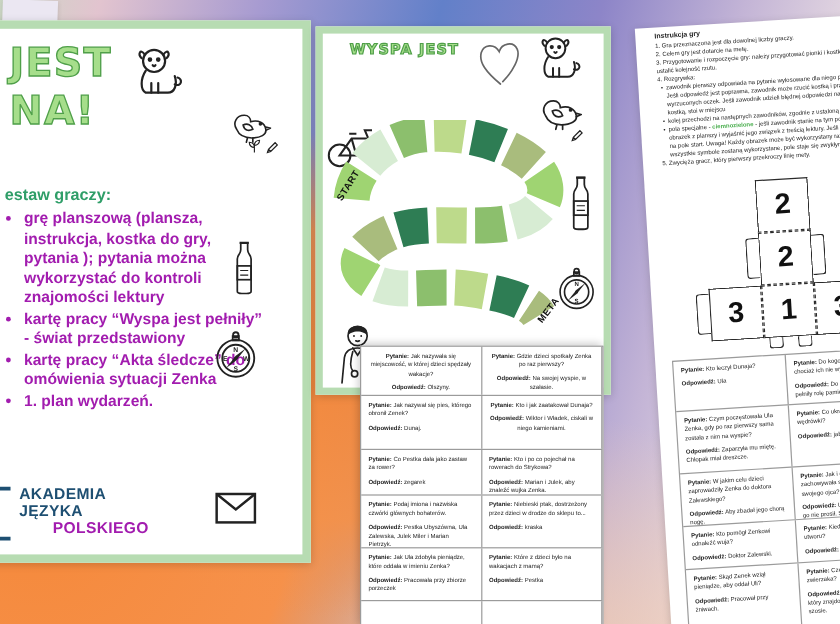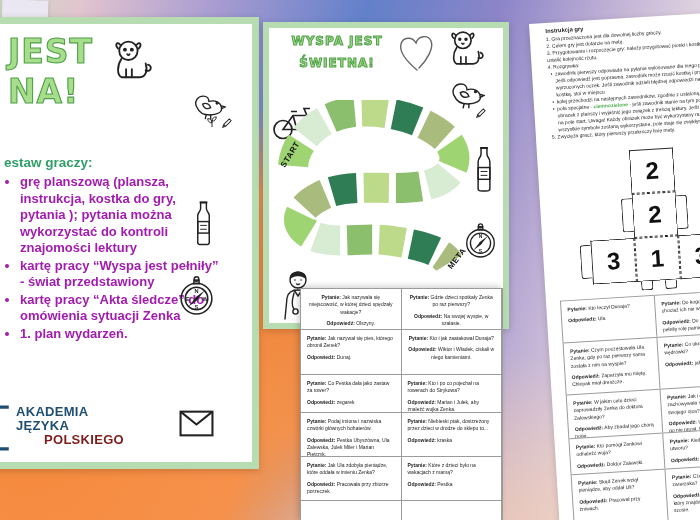--- a/index.html
+++ b/index.html
@@ -27,21 +27,21 @@
   #lc-title1{left:15px;top:8px;font-size:33px;}
   #lc-title2{left:15px;top:48px;font-size:33px;}
   #bp-title{left:6px;top:2px;width:124px;text-align:center;font-size:12px;line-height:22px;-webkit-text-stroke:1px #4f9f49;}
   
   .lc-sub{left:12px;top:77px;font-size:12.5px;font-weight:bold;color:#2d2d2d;line-height:16px;white-space:nowrap;}
   .lc-green{left:11px;top:131px;font-size:13.5px;font-weight:bold;color:#2f9e68;}
   #lc-bullets{left:13px;top:150px;width:200px;margin:0;padding-left:14px;
     font-size:13px;font-weight:bold;color:#a21caf;line-height:16.5px;}
   #lc-bullets li{margin-bottom:1px;}
   .logo-txt{left:23px;top:381px;font-size:13px;font-weight:bold;line-height:14px;color:#1e4f72;letter-spacing:.3px;}
-  .logo-orange{color:#7f1d1d;padding-left:28px;}
+  .logo-orange{color:#a21caf;padding-left:28px;}
   
   .rot-label{font-size:8px;font-weight:bold;color:#111;letter-spacing:.5px;}
   
   .qrow{display:flex;border-bottom:1px solid #9b9b9b;box-sizing:border-box;}
   .qc{flex:1;border-right:1px solid #9b9b9b;box-sizing:border-box;
     padding:5px 6px;font-size:5px;line-height:1.45;color:#1d1d1d;overflow:hidden;}
   .qc:last-child{border-right:1px solid #9b9b9b;}
   .qc p{margin:0 0 4px;}
   .qc b{font-weight:bold;}
   .ctr{text-align:center;}
@@ -143,21 +143,20 @@
       <svg width="35" height="27" viewBox="0 0 34 26" fill="none" stroke="#222" stroke-width="2">
         <rect x="1.5" y="1.5" width="31" height="23"></rect>
           <path d="M1.5 1.5 L17 14 L32.5 1.5"></path>
       </svg>
     </div>
   </div>
 
   <div id="board-page" class="page">
     <div class="abs bubble" id="bp-title">
       <div>WYSPA JEST</div>
-      <div>ŚWIETNA!</div>
     </div>
     <div class="abs" style="left:126px;top:4px;">
       <svg width="44" height="42" viewBox="0 0 44 42" fill="none" stroke="#666" stroke-width="1.4" stroke-linecap="round">
         <path d="M22 38 C10 28 4 20 6 12 C8 5 17 4 21 11 C23 4 33 2 36 9 C39 16 32 28 24 36"></path>
       </svg>
     </div>
     <div class="abs" style="left:177px;top:1px;">
       <svg width="42" height="39" viewBox="0 0 40 38" fill="none" stroke="#222" stroke-width="1.6" stroke-linecap="round" stroke-linejoin="round">
         <circle cx="16" cy="11" r="8"></circle>
           <path d="M9 6 C6 2 4 6 7 9"></path>

